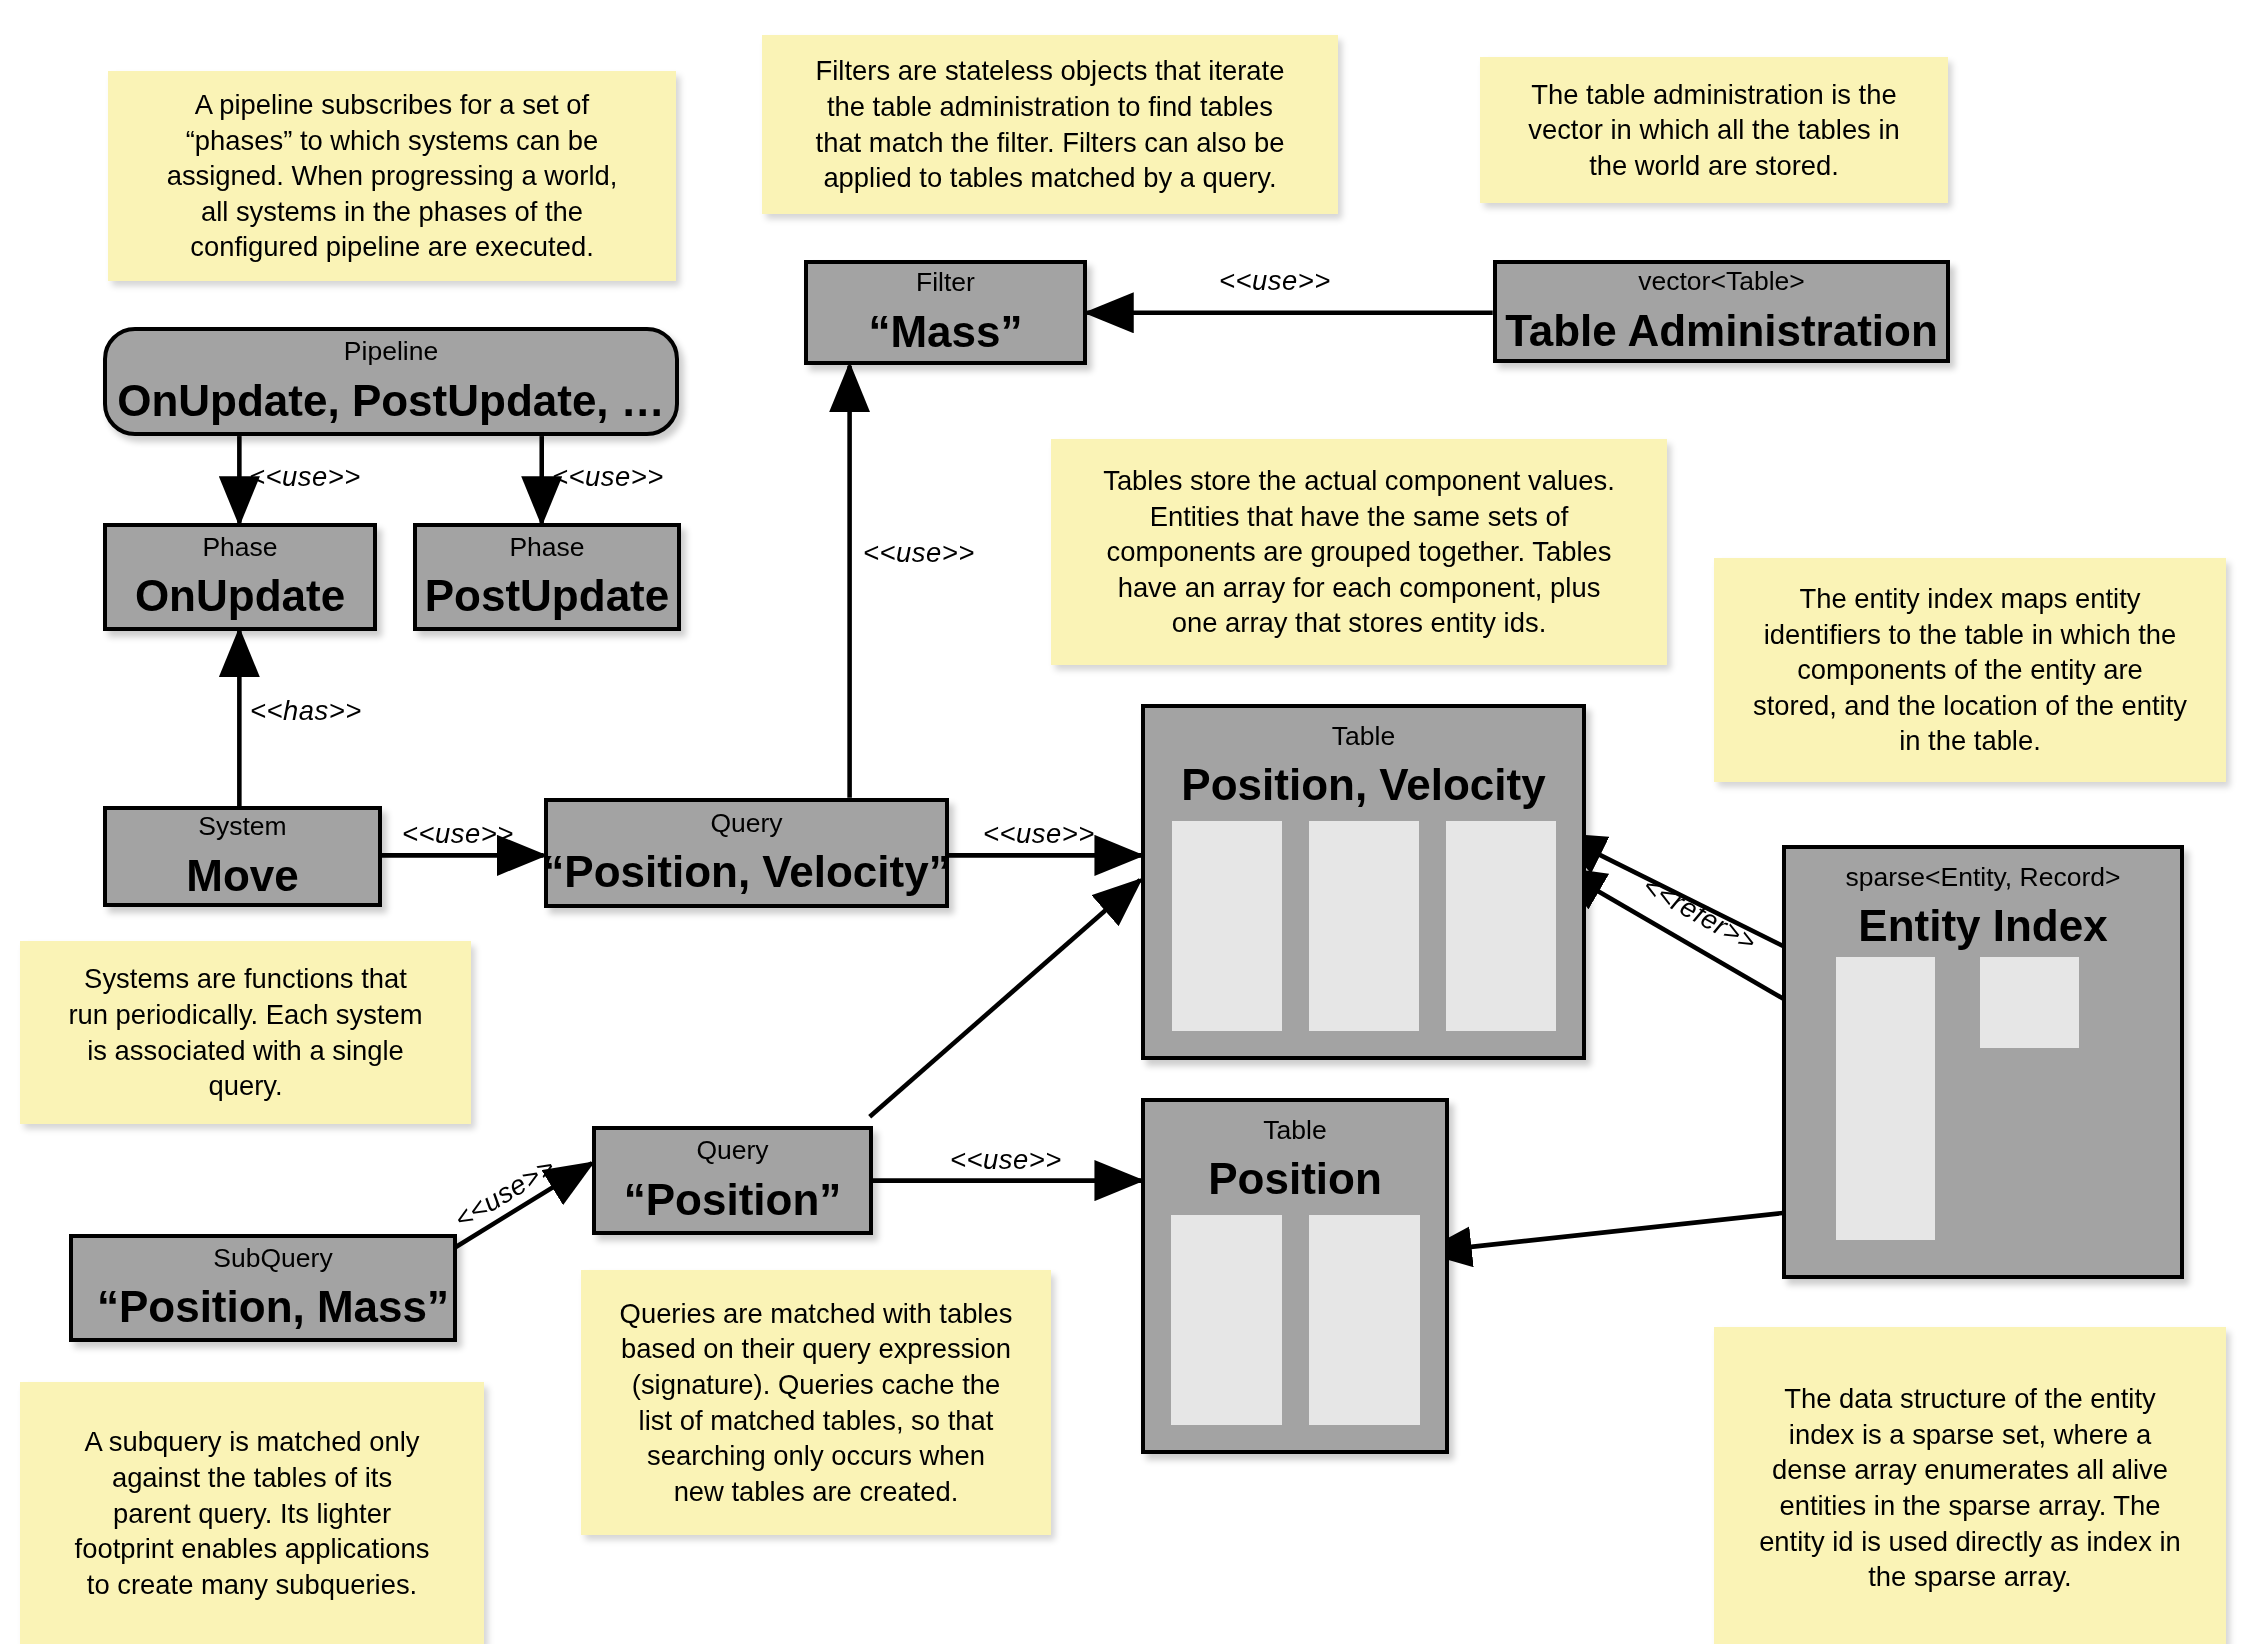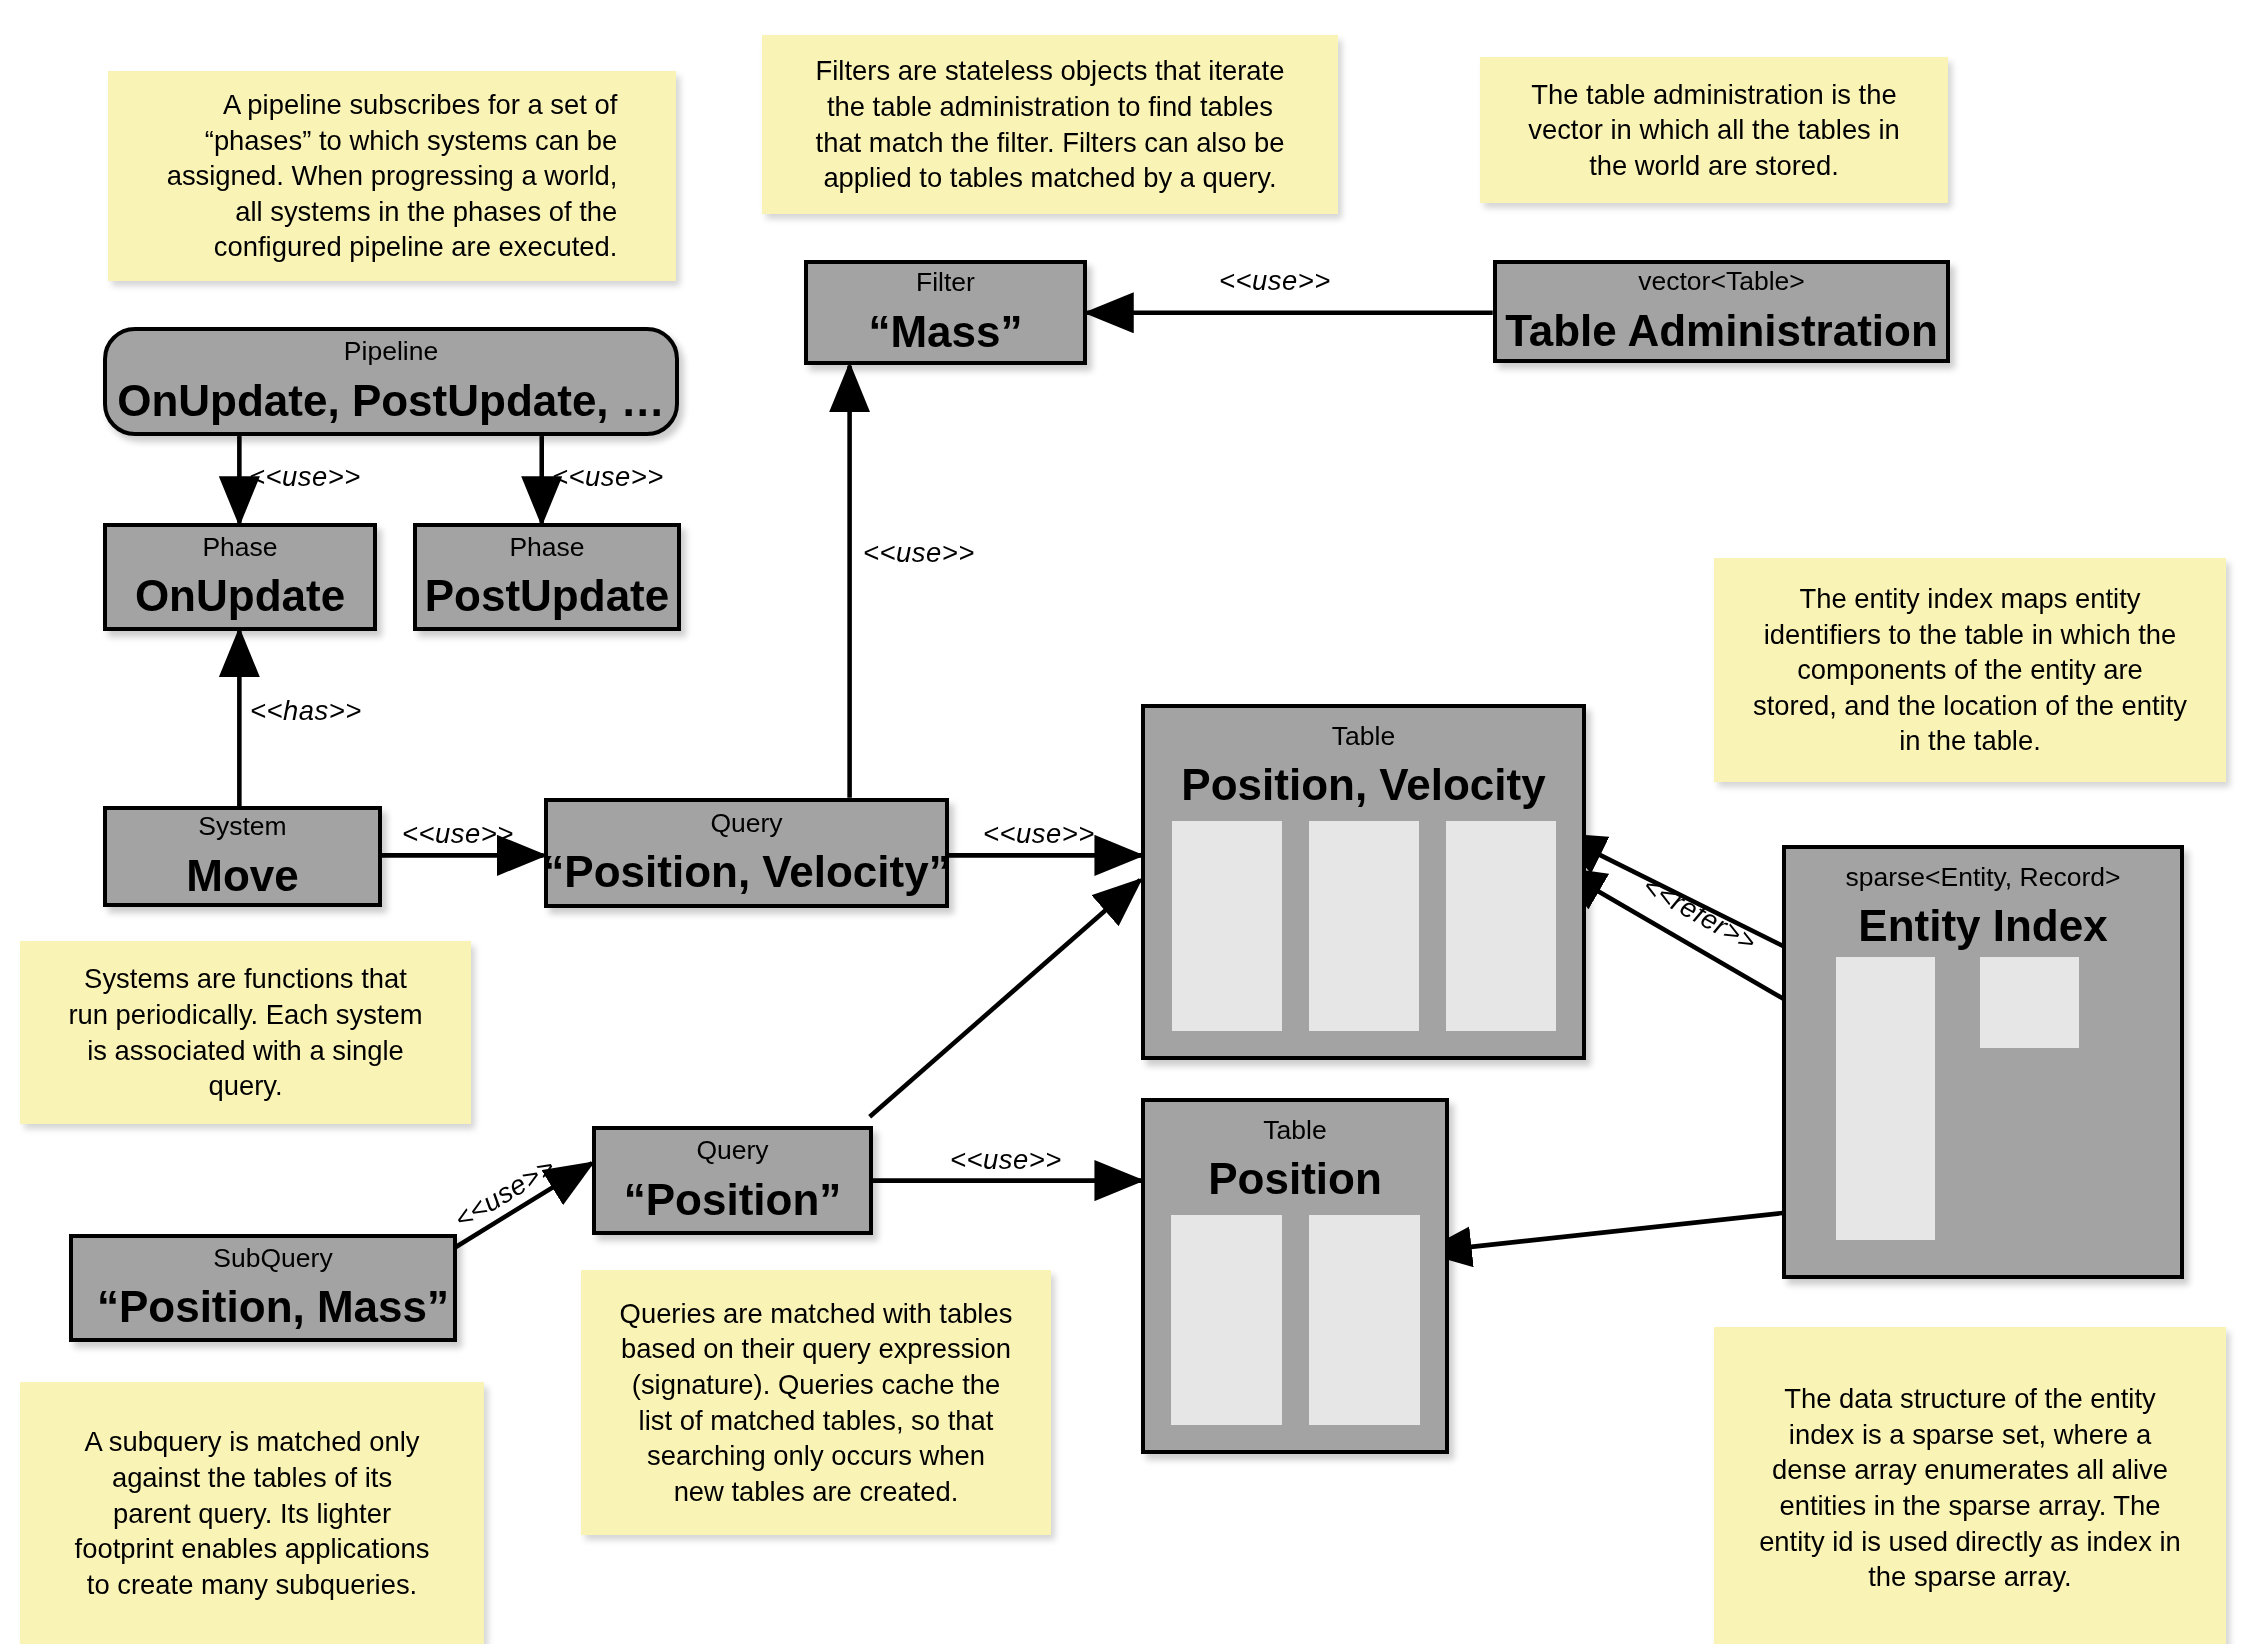--- a/index.html
+++ b/index.html
@@ -135,35 +135,40 @@
 
       <line x1="2228" y1="1055" x2="2128" y2="1055"></line>
       <line x1="2228" y1="1078" x2="2128" y2="1078"></line>
 
       <line x1="2180" y1="1105" x2="2120" y2="1265"></line>
 
       <line x1="2002" y1="1322" x2="1560" y2="1370"></line>
     </g>
   </svg>
 
-  <div class="note" style="left:108px; top:71px; width:568px; height:210px;text-align:right;">A pipeline subscribes for a set of
+  <div class="note" style="left:108px; top:71px; width:568px; height:210px;">A pipeline subscribes for a set of
 “phases” to which systems can be
 assigned. When progressing a world,
 all systems in the phases of the
 configured pipeline are executed.</div>
 
   <div class="note" style="left:762px; top:35px; width:576px; height:179px;">Filters are stateless objects that iterate
 the table administration to find tables
 that match the filter. Filters can also be
 applied to tables matched by a query.</div>
 
   <div class="note" style="left:1480px; top:57px; width:468px; height:146px;">The table administration is the
 vector in which all the tables in
 the world are stored.</div>
 
+  <div class="note" style="left:1051px; top:439px; width:616px; height:226px;">Tables store the actual component values.
+Entities that have the same sets of
+components are grouped together. Tables
+have an array for each component, plus
+one array that stores entity ids.</div>
 
   <div class="note" style="left:1714px; top:558px; width:512px; height:224px;">The entity index maps entity
 identifiers to the table in which the
 components of the entity are
 stored, and the location of the entity
 in the table.</div>
 
   <div class="note" style="left:20px; top:941px; width:451px; height:183px;">Systems are functions that
 run periodically. Each system
 is associated with a single

